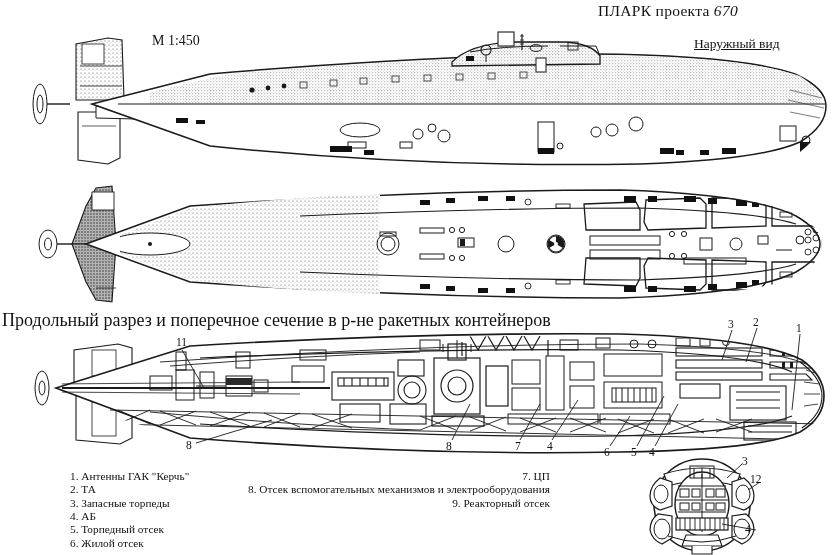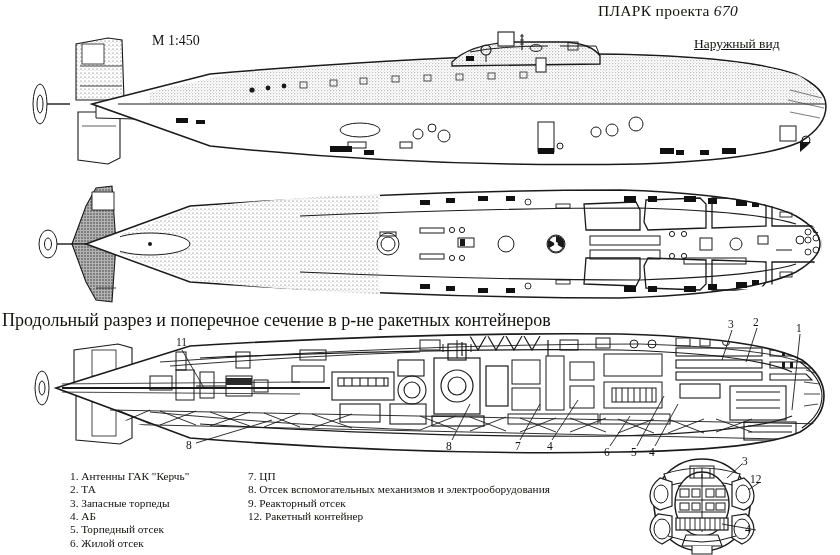--- a/index.html
+++ b/index.html
@@ -19,21 +19,21 @@
     left:598px;top:2px;font-size:15.5px;letter-spacing:.3px;
   }
   #title-main .proj{font-style:italic;text-align:right;}
   #scale-label{left:152px;top:33px;font-size:14px;text-align:right;}
   #view-label-exterior{left:694px;top:36px;font-size:13.5px;text-decoration:underline;}
   #section-heading{left:2px;top:310px;font-size:18px;}
 
   
   .legend{position:absolute;font-size:11.3px;line-height:13.35px;}
   #legend-col-left{left:70px;top:470px;}
-  #legend-col-right{left:248px;top:470px;}
+  #legend-col-right{left:248px;top:470px;text-align:right;}
   .legend div{white-space:nowrap;}
 
   
   .callout{position:absolute;font-size:11.5px;font-family:"Liberation Serif",serif;}
 
   svg{position:absolute;left:0;top:0;}
   .ink{fill:none;stroke:#1a1a1a;}
 </style>
 </head>
 <body>
@@ -502,16 +502,15 @@
     <div>3. Запасные торпеды</div>
     <div>4. АБ</div>
     <div>5. Торпедный отсек</div>
     <div>6. Жилой отсек</div>
   </div>
 
   <div class="legend" id="legend-col-right">
     <div>7. ЦП</div>
     <div>8. Отсек вспомогательных механизмов и электрооборудования</div>
     <div>9. Реакторный отсек</div>
-    <div>12. Ракетный контейнер</div>
   </div>
 
 </div>
 
 </body></html>

